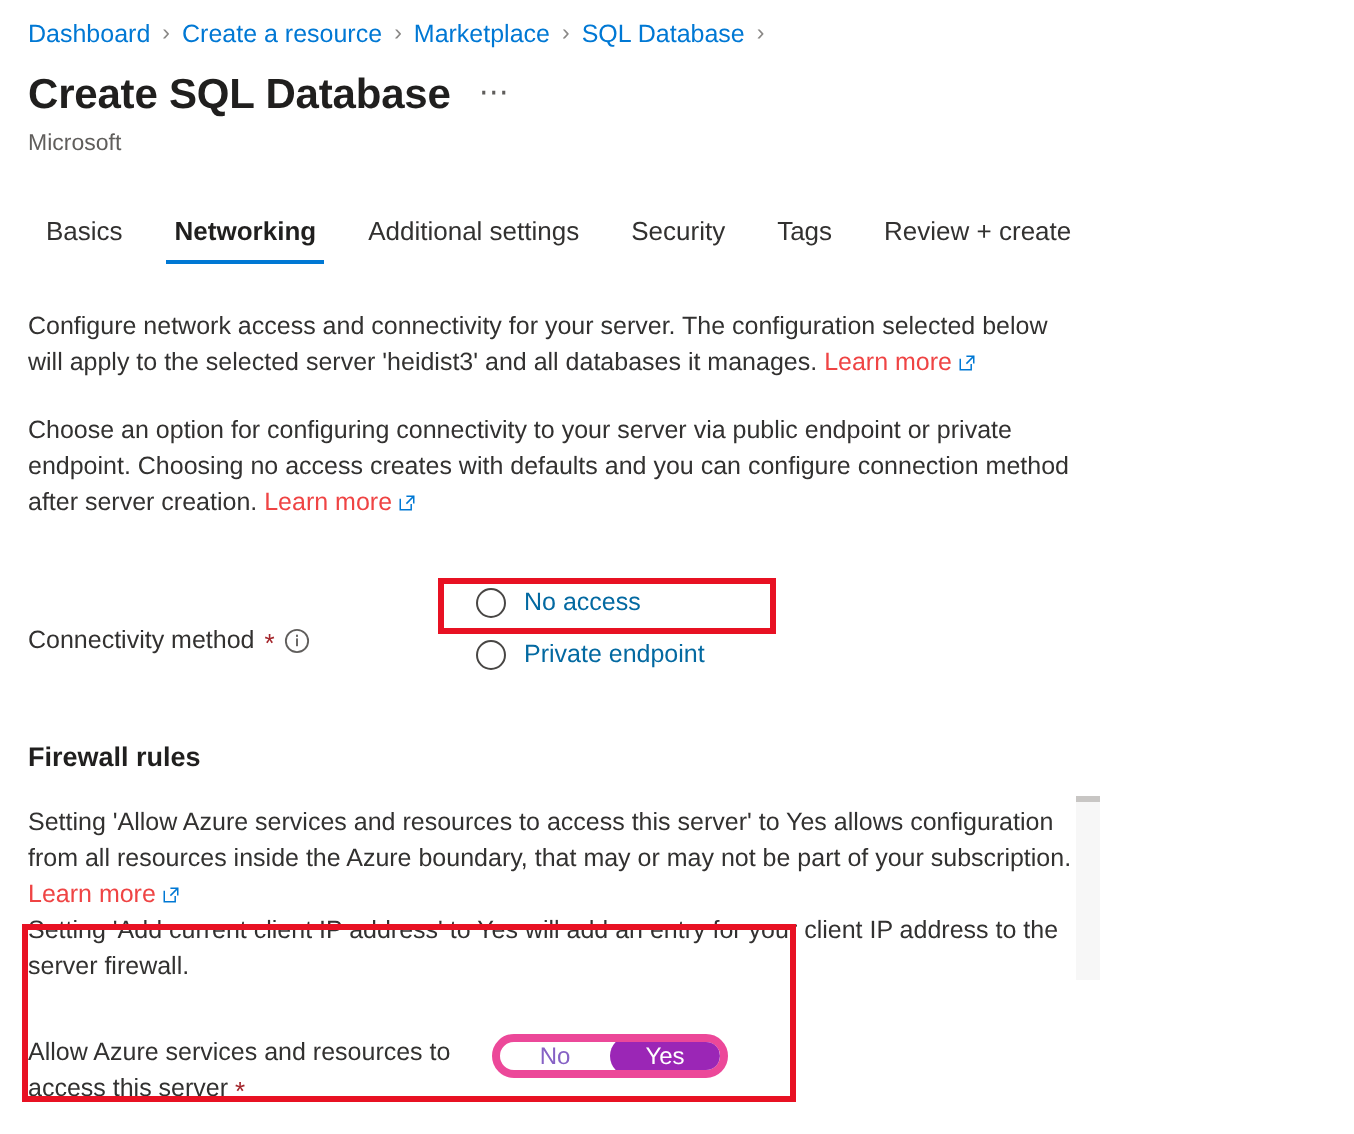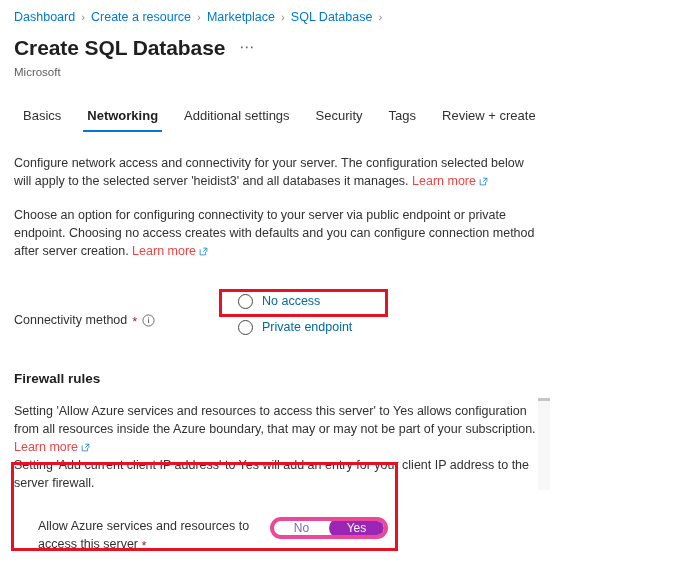--- a/index.html
+++ b/index.html
@@ -379,21 +379,21 @@
 
     <div class="para para-3">
       <span>Setting 'Allow Azure services and resources to access this server' to Yes allows configuration from all resources inside the Azure boundary, that may or may not be part of your subscription. </span><span class="learn-more"><span>Learn more</span><span class="ext-icon"><svg viewBox="0 0 12 12" width="9" height="9">
               <path d="M1.5 3.2V10.5H8.8V6.6" fill="none" stroke="#0078d4" stroke-width="1"></path>
               <path d="M5.6 1.5H10.5V6.4" fill="none" stroke="#0078d4" stroke-width="1"></path>
               <path d="M10.4 1.6L5.6 6.4" fill="none" stroke="#0078d4" stroke-width="1"></path>
             </svg></span></span><br>
       <span>Setting 'Add current client IP address' to Yes will add an entry for your client IP address to the server firewall.</span>
     </div>
 
-    <div class="toggle-row" style="margin-top:25px;margin-left:24px;">
+    <div class="toggle-row" style="margin-top:25px;">
       <div class="toggle-label"><span>Allow Azure services and resources to access this server</span> <span class="req-star">*</span></div>
       <div class="toggle">
         <div class="toggle-opt">No</div>
         <div class="toggle-opt on">Yes</div>
       </div>
     </div>
 
   </div>
 
   <div class="annot" id="annot-connectivity"></div>

